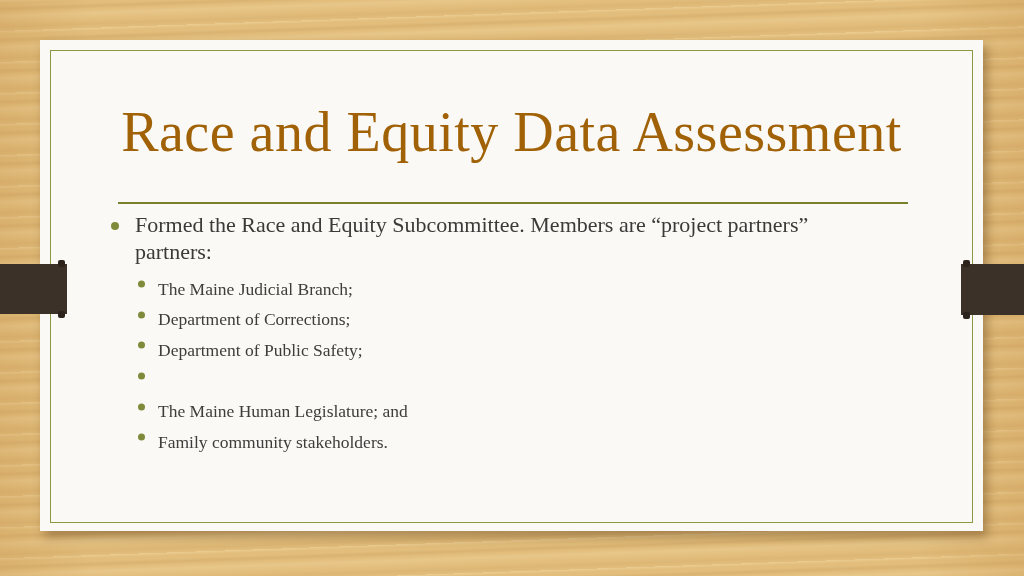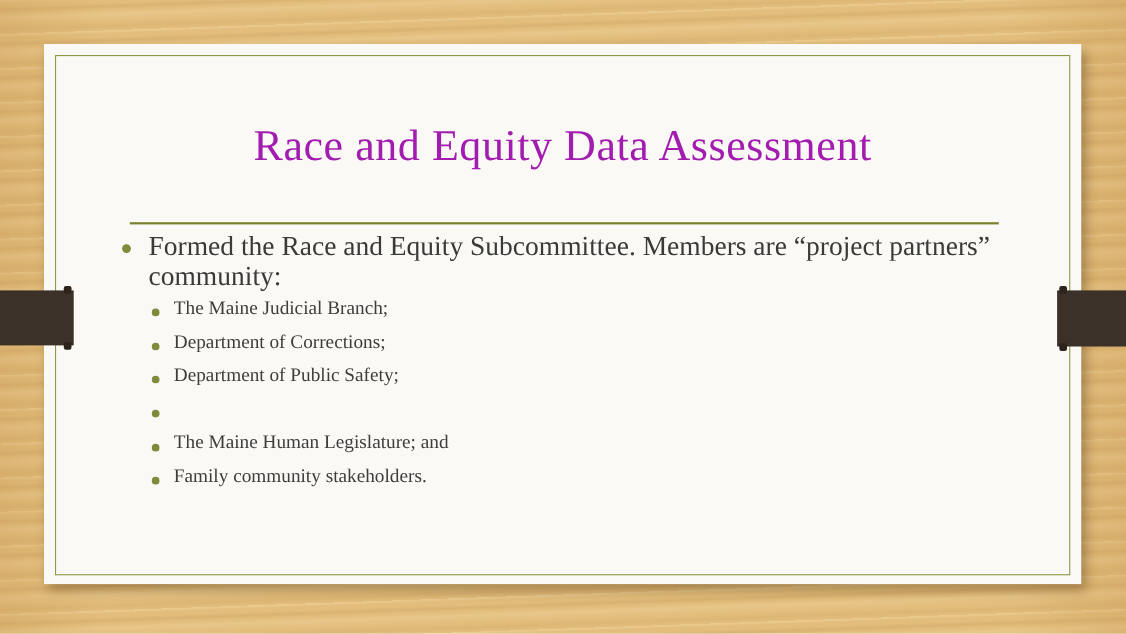--- a/index.html
+++ b/index.html
@@ -46,24 +46,24 @@
     pointer-events: none;
   }
 
   
   .title {
     position: absolute;
     top: 68px;
     left: 0;
     width: 100%;
     text-align: center;
-    font-size: 40px;
+    font-size: 56px;
     line-height: 48px;
     font-weight: 400;
-    color: #a21caf;
+    color: #a16207;
     letter-spacing: 0.5px;
   }
 
   
   .title-rule {
     position: absolute;
     top: 162px;
     left: 78px;
     width: 790px;
     height: 2px;
@@ -76,21 +76,21 @@
     top: 172px;
     left: 0;
     width: 100%;
     color: #3a3a38;
   }
 
   .main-bullet {
     position: relative;
     padding-left: 95px;
     padding-right: 55px;
-    font-size: 25px;
+    font-size: 22px;
     line-height: 26.5px;
   }
 
   .main-bullet .line { display: block; }
 
   .bullet-dot {
     position: absolute;
     border-radius: 50%;
     background: #7e8b3a;
   }
@@ -104,21 +104,21 @@
 
   .sub-list {
     list-style: none;
     margin-top: 4px;
   }
 
   .sub-item {
     position: relative;
     height: 30.6px;
     display: flex;
-    align-items: flex-start;
+    align-items: flex-end;
     padding-left: 118px;
     font-size: 17.5px;
     color: #3d3d3b;
   }
 
   .sub-item .bullet-dot {
     left: 98px;
     top: 50%;
     transform: translateY(-50%);
     width: 7px;
@@ -168,21 +168,21 @@
   <div class="inner-border"></div>
 
   <h1 class="title">Race and Equity Data Assessment</h1>
 
   <div class="title-rule"></div>
 
   <div class="content">
     <div class="main-bullet">
       <span class="bullet-dot"></span>
       <span class="line">Formed the Race and Equity Subcommittee. Members are “project partners”</span>
-      <span class="line">community:</span>
+      <span class="line">partners:</span>
     </div>
 
     <ul class="sub-list">
       <li class="sub-item">
         <span class="bullet-dot"></span>
         <span>The Maine Judicial Branch;</span>
       </li>
       <li class="sub-item">
         <span class="bullet-dot"></span>
         <span>Department of Corrections;</span>

